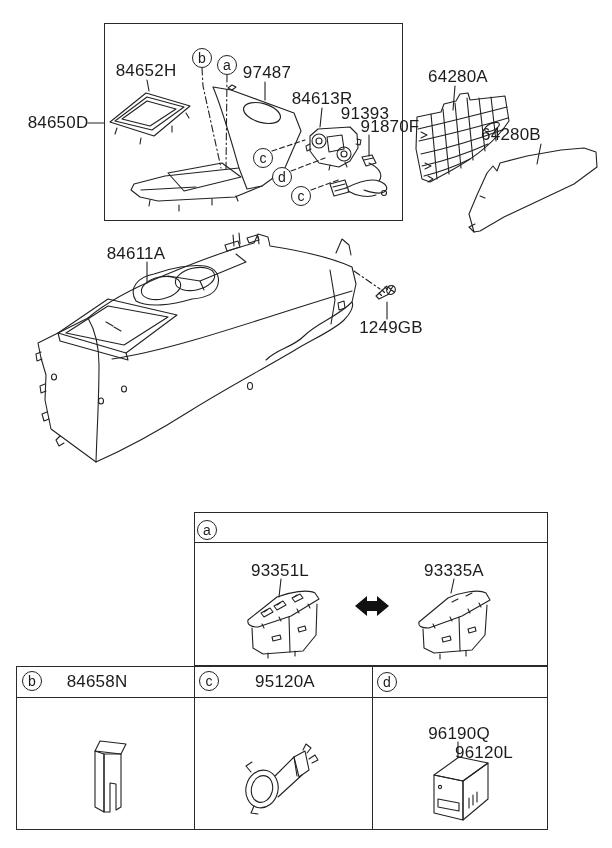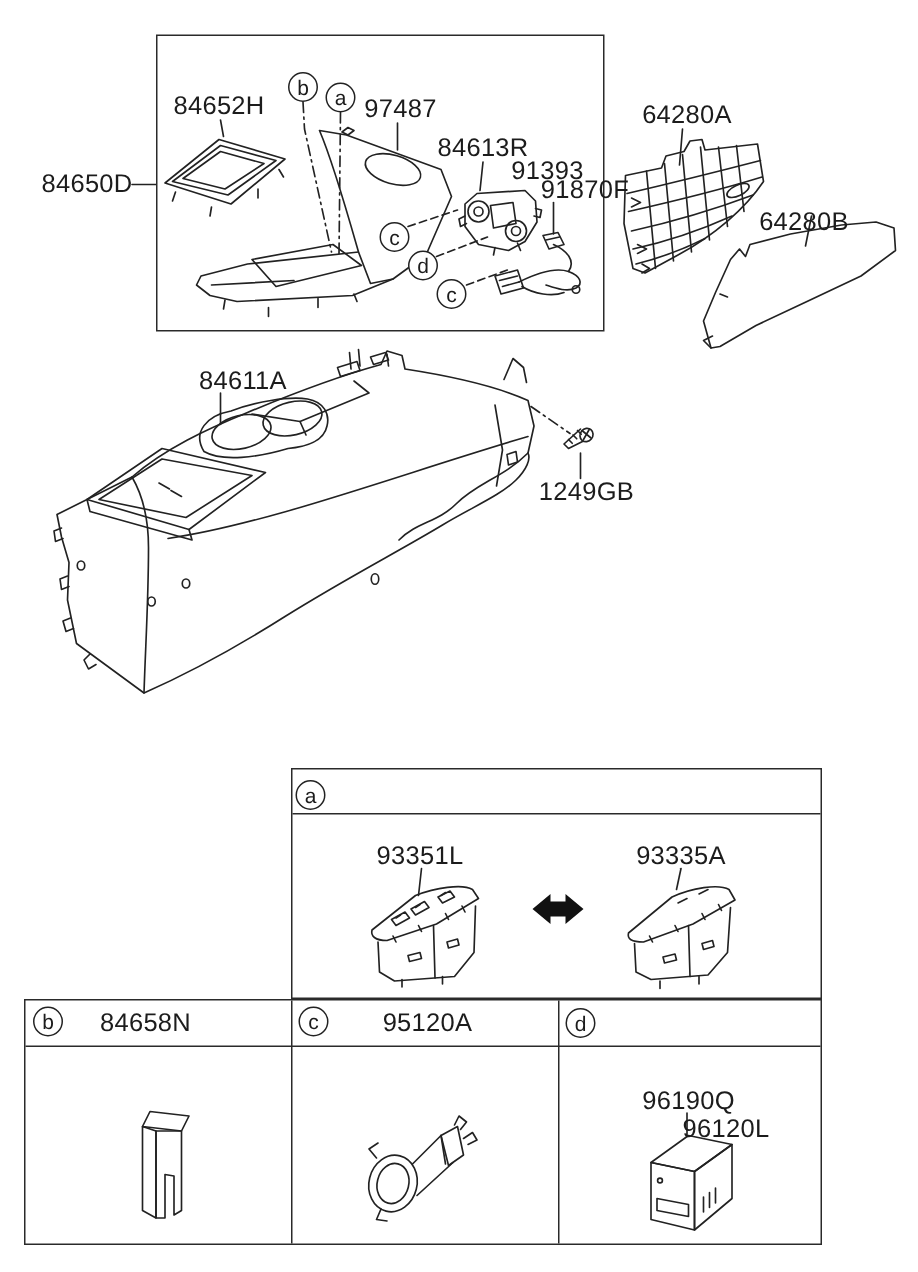--- a/index.html
+++ b/index.html
@@ -207,22 +207,22 @@
     <div class="vdiv" style="left:355px;"></div>
   </div>
 
   <div class="lbl" style="left:58px;top:123px;">84650D</div>
   <div class="lbl" style="left:146px;top:71px;text-align:center;">84652H</div>
   <div class="lbl" style="left:267px;top:73px;">97487</div>
   <div class="lbl" style="left:322px;top:99px;">84613R</div>
   <div class="lbl" style="left:365px;top:114px;">91393</div>
   <div class="lbl" style="left:370px;top:127px;padding-left:40px;">91870F</div>
   <div class="lbl" style="left:458px;top:77px;">64280A</div>
-  <div class="lbl" style="left:536px;top:135px;margin-top:13px;">64280B</div>
-  <div class="lbl" style="left:162px;top:254px;">84611A</div>
+  <div class="lbl" style="left:511px;top:135px;">64280B</div>
+  <div class="lbl" style="left:136px;top:254px;">84611A</div>
   <div class="lbl" style="left:391px;top:328px;">1249GB</div>
   <div class="lbl" style="left:280px;top:571px;">93351L</div>
   <div class="lbl" style="left:454px;top:571px;">93335A</div>
   <div class="lbl" style="left:97px;top:682px;">84658N</div>
   <div class="lbl" style="left:285px;top:682px;">95120A</div>
   <div class="lbl" style="left:484px;top:721px;margin-top:32px;">96120L</div>
   <div class="lbl" style="left:459px;top:734px;">96190Q</div>
 
   <div class="co" style="left:192px;top:48px;">b</div>
   <div class="co" style="left:217px;top:55px;">a</div>

